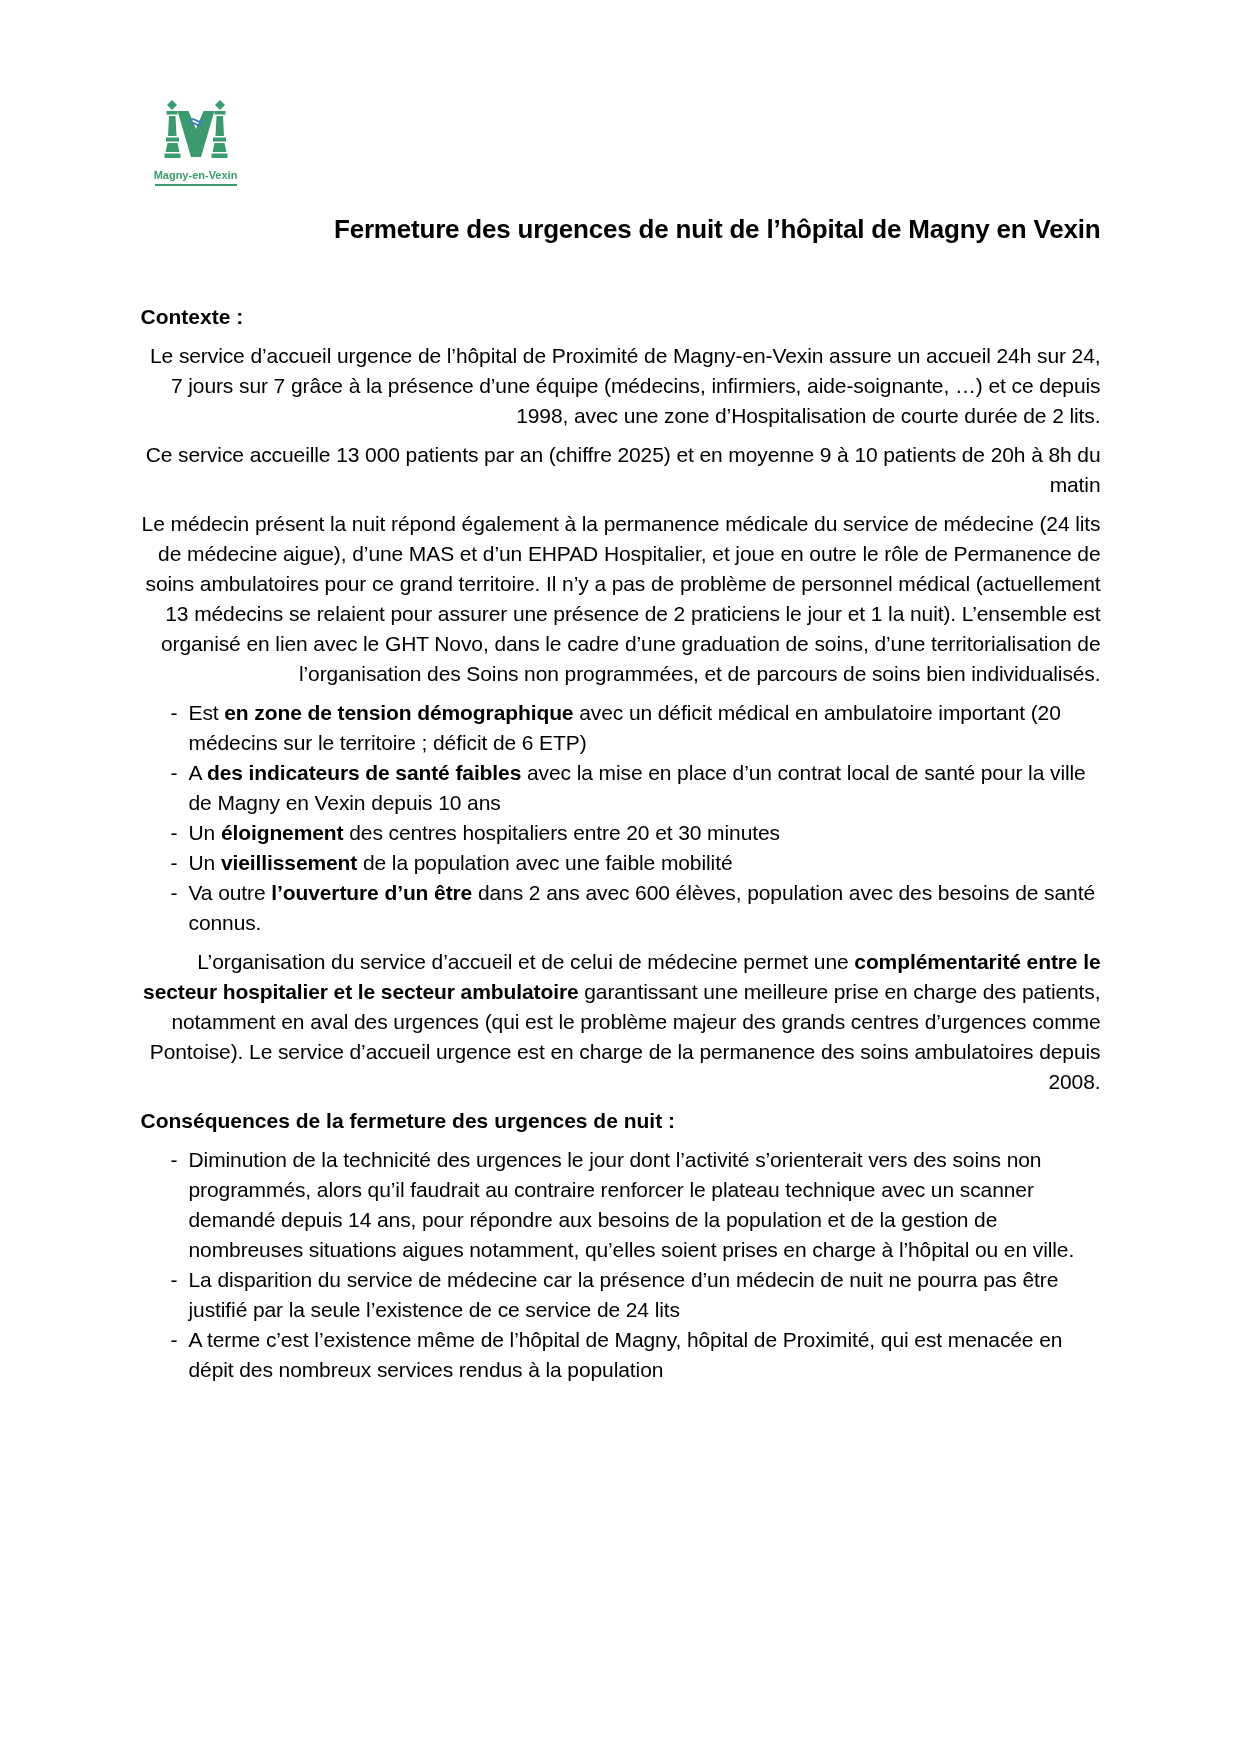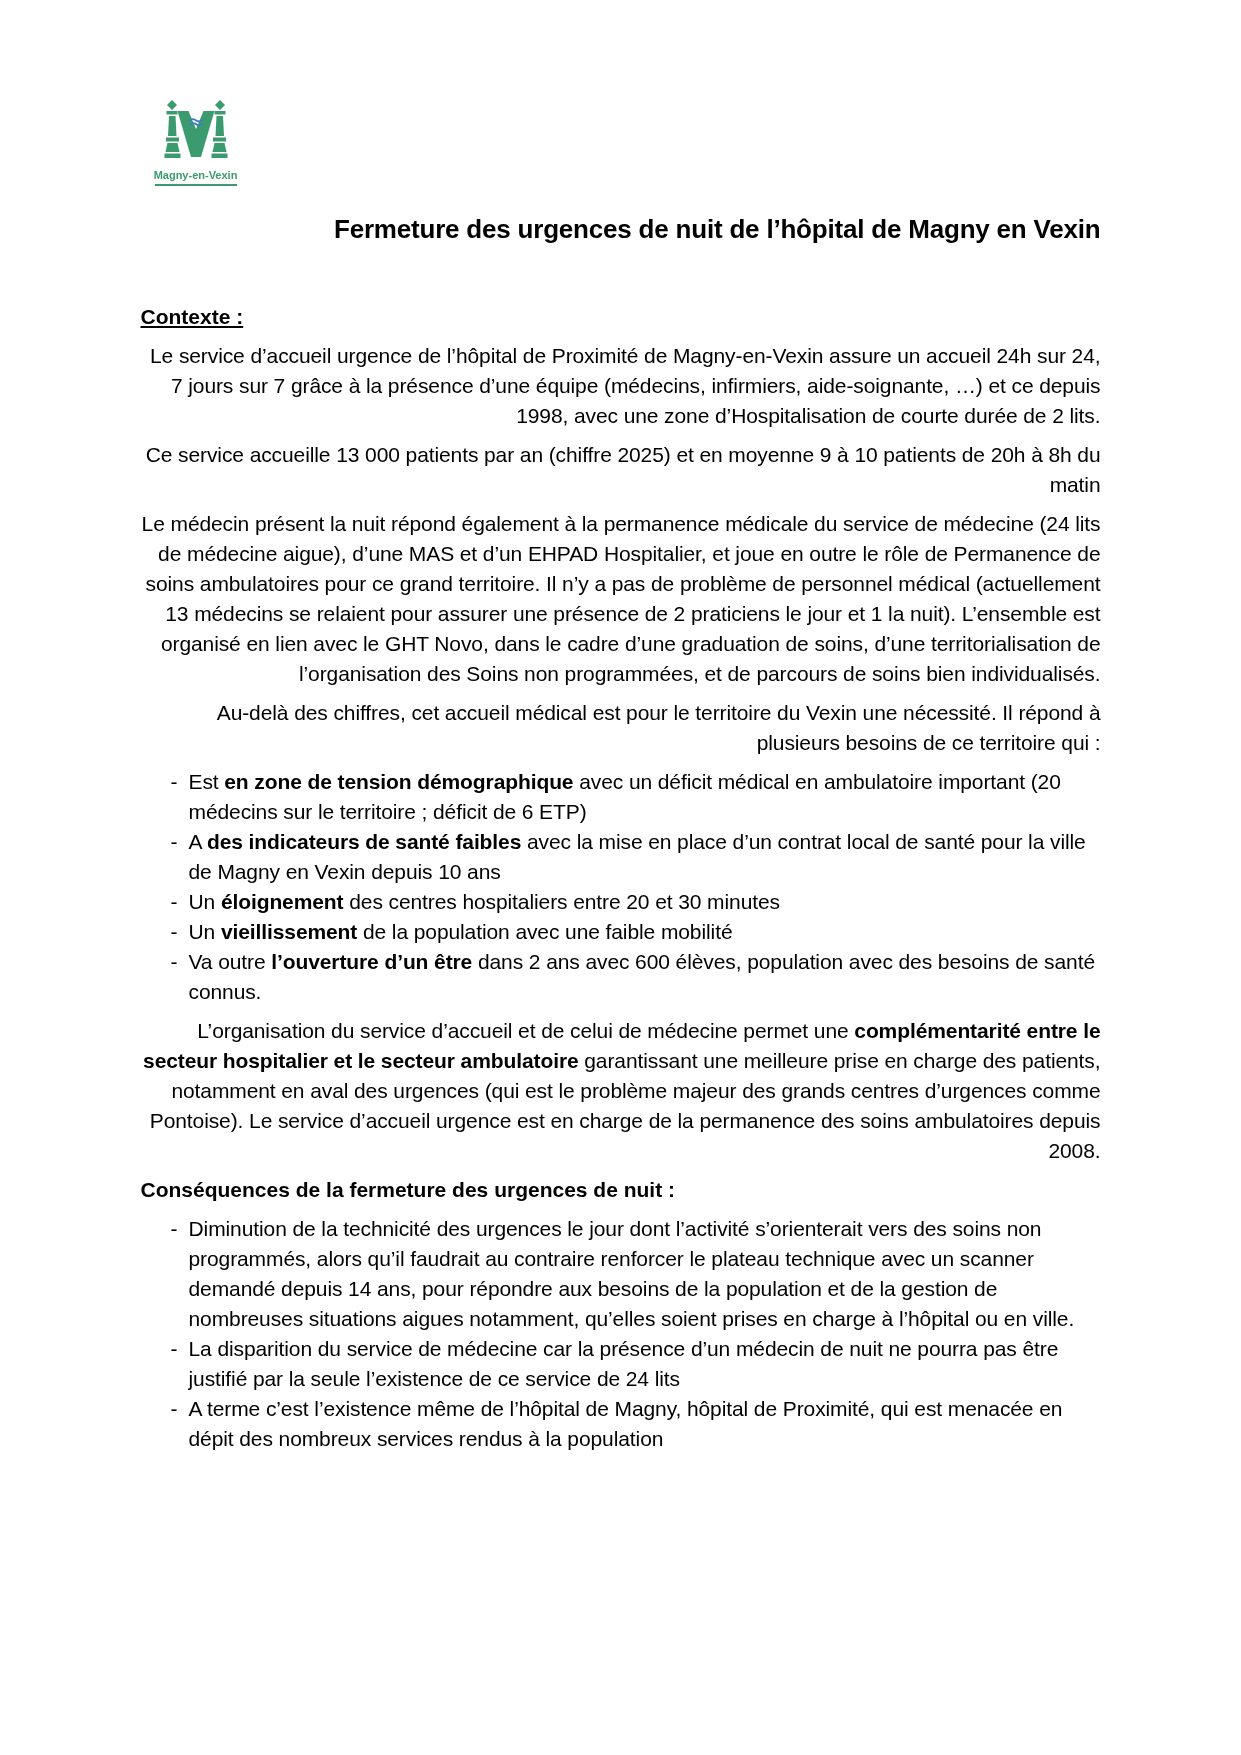--- a/index.html
+++ b/index.html
@@ -39,21 +39,21 @@
     letter-spacing: -0.2px;
   }
   
   .doc-body { margin-top: 0; }
   .doc-body h2 {
     font-size: 21px;
     line-height: 30px;
     font-weight: bold;
     margin: 0 0 9px 0;
   }
-  .doc-body h2.first { margin-top: 56px; text-decoration: underline; }
+  .doc-body h2.first { margin-top: 56px; }
   .doc-body p {
     font-size: 21px;
     line-height: 30px;
     margin: 0 0 9px 0;
     letter-spacing: -0.1px;
     text-align: right;
   }
   .doc-body ul.doc-list {
     list-style: none;
     margin: 0 0 9px 0;
@@ -108,21 +108,20 @@
     <div class="logo-underline" style="background: rgb(60, 155, 110);"></div>
   </div>
 
   <h1 class="doc-title">Fermeture des urgences de nuit de l’hôpital de Magny en Vexin</h1>
 
   <div class="doc-body">
       <h2 class="first"><span class="b">Contexte :</span></h2>
       <p><span>Le service d’accueil urgence de l’hôpital de Proximité de Magny-en-Vexin assure un accueil 24h sur 24, 7 jours sur 7 grâce à la présence d’une équipe (médecins, infirmiers, aide-soignante, …) et ce depuis 1998, avec une zone d’Hospitalisation de courte durée de 2 lits.</span></p>
       <p><span>Ce service accueille 13 000 patients par an (chiffre 2025) et en moyenne 9 à 10 patients de 20h à 8h du matin</span></p>
       <p><span>Le médecin présent la nuit répond également à la permanence médicale du service de médecine (24 lits de médecine aigue), d’une MAS et d’un EHPAD Hospitalier, et joue en outre le rôle de Permanence de soins ambulatoires pour ce grand territoire. Il n’y a pas de problème de personnel médical (actuellement 13 médecins se relaient pour assurer une présence de 2 praticiens le jour et 1 la nuit). L’ensemble est organisé en lien avec le GHT Novo, dans le cadre d’une graduation de soins, d’une territorialisation de l’organisation des Soins non programmées, et de parcours de soins bien individualisés.</span></p>
-      <p><span>Au-delà des chiffres, cet accueil médical est pour le territoire du Vexin une nécessité. Il répond à plusieurs besoins de ce territoire qui :</span></p>
       <ul class="doc-list">
         <li>
           <span class="marker">-</span>
           <span class="li-text"><span>Est </span><span class="b">en zone de tension démographique</span><span> avec un déficit médical en ambulatoire important (20 médecins sur le territoire ; déficit de 6 ETP)</span></span>
         </li>
         <li>
           <span class="marker">-</span>
           <span class="li-text"><span>A </span><span class="b">des indicateurs de santé faibles</span><span> avec la mise en place d’un contrat local de santé pour la ville de Magny en Vexin depuis 10 ans</span></span>
         </li>
         <li>

